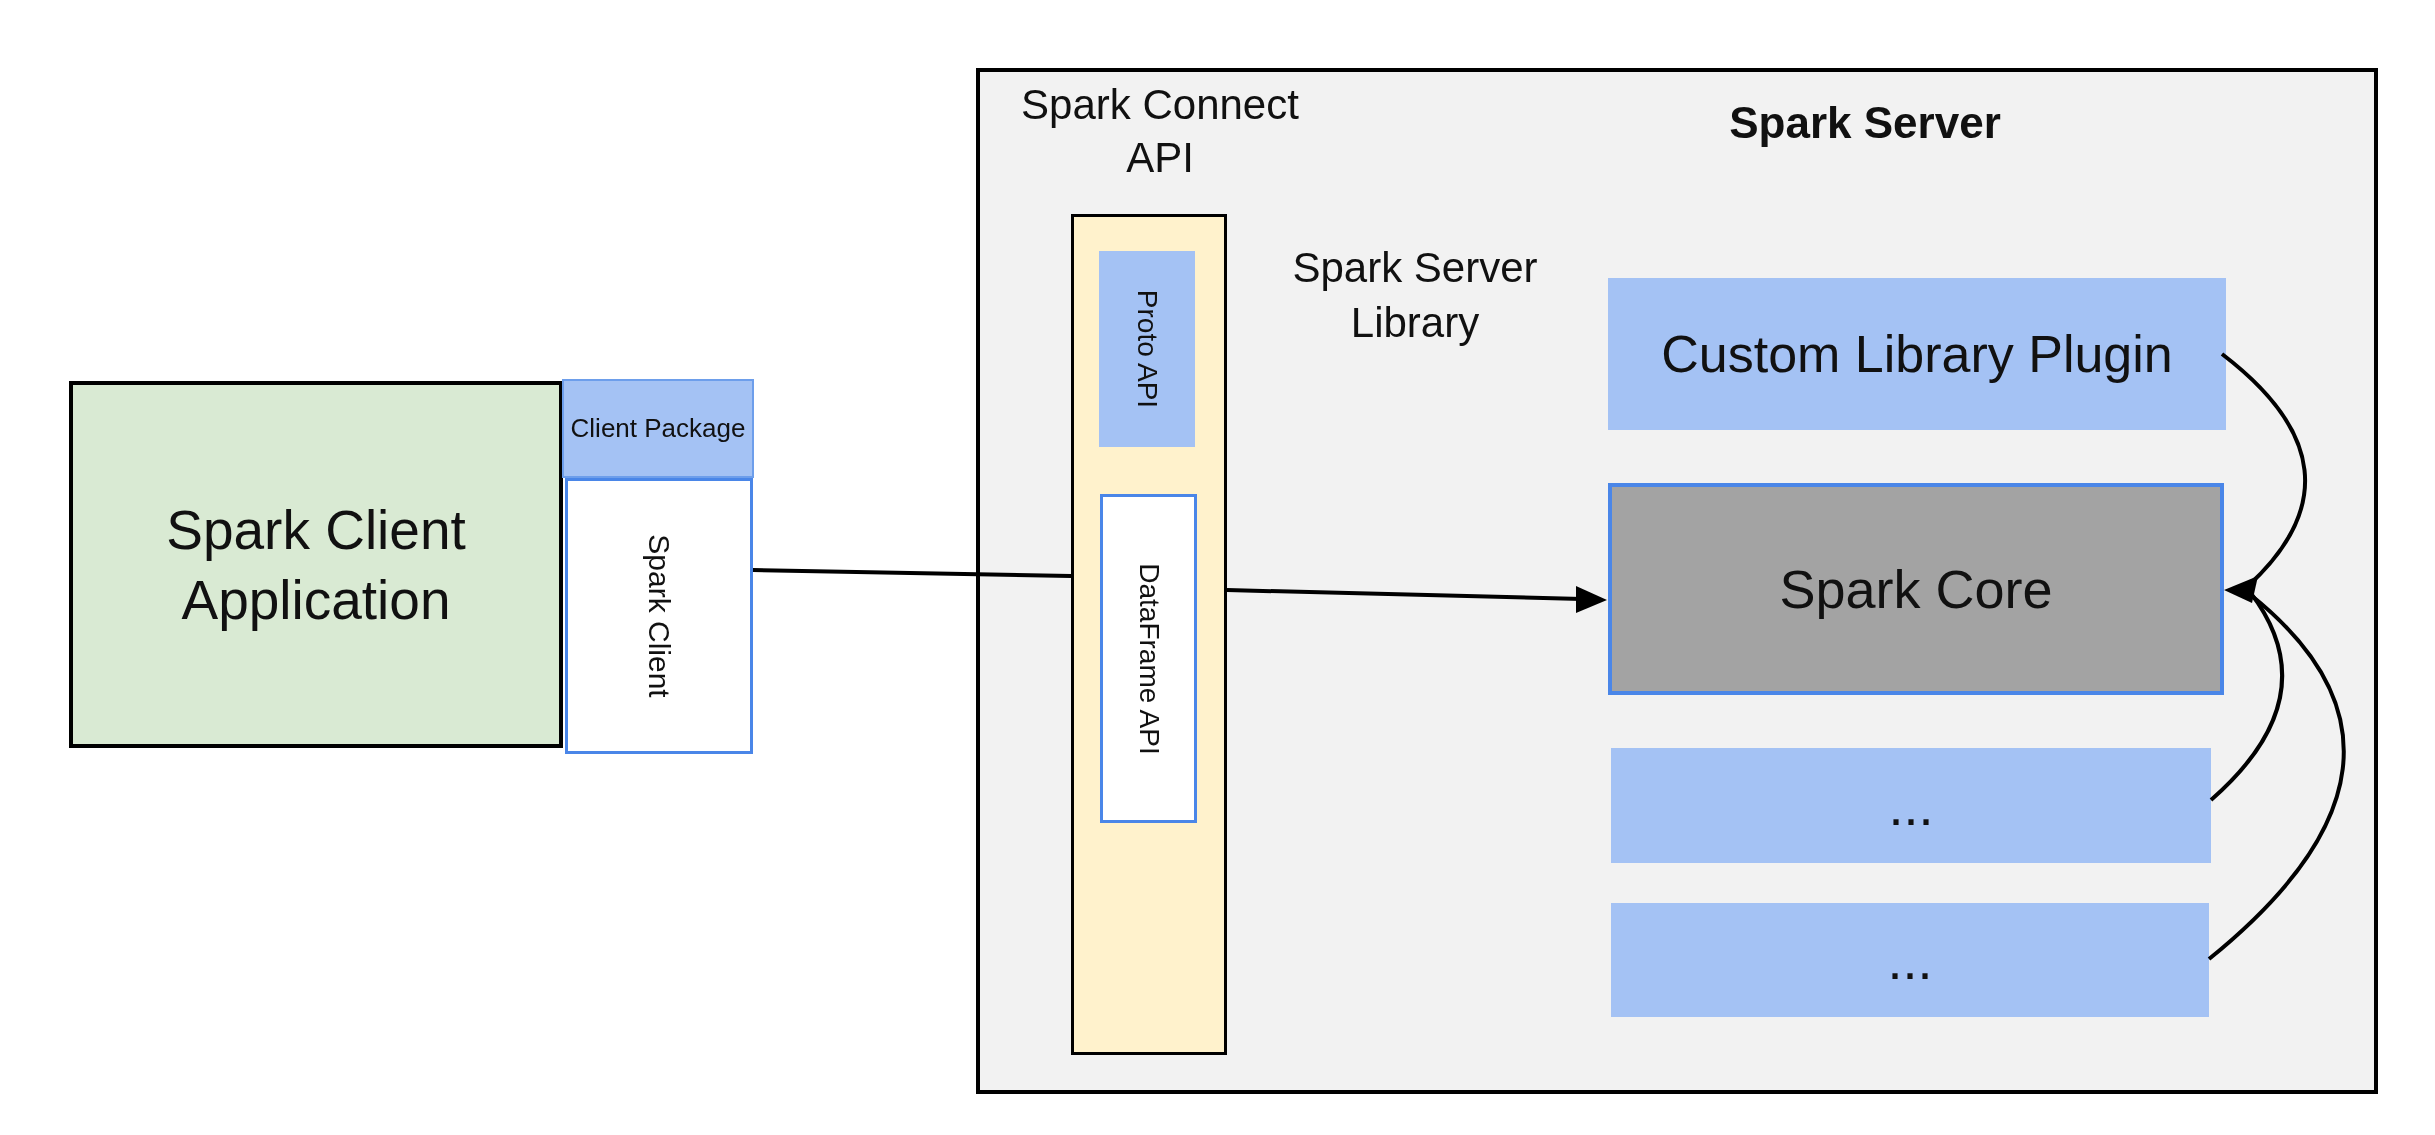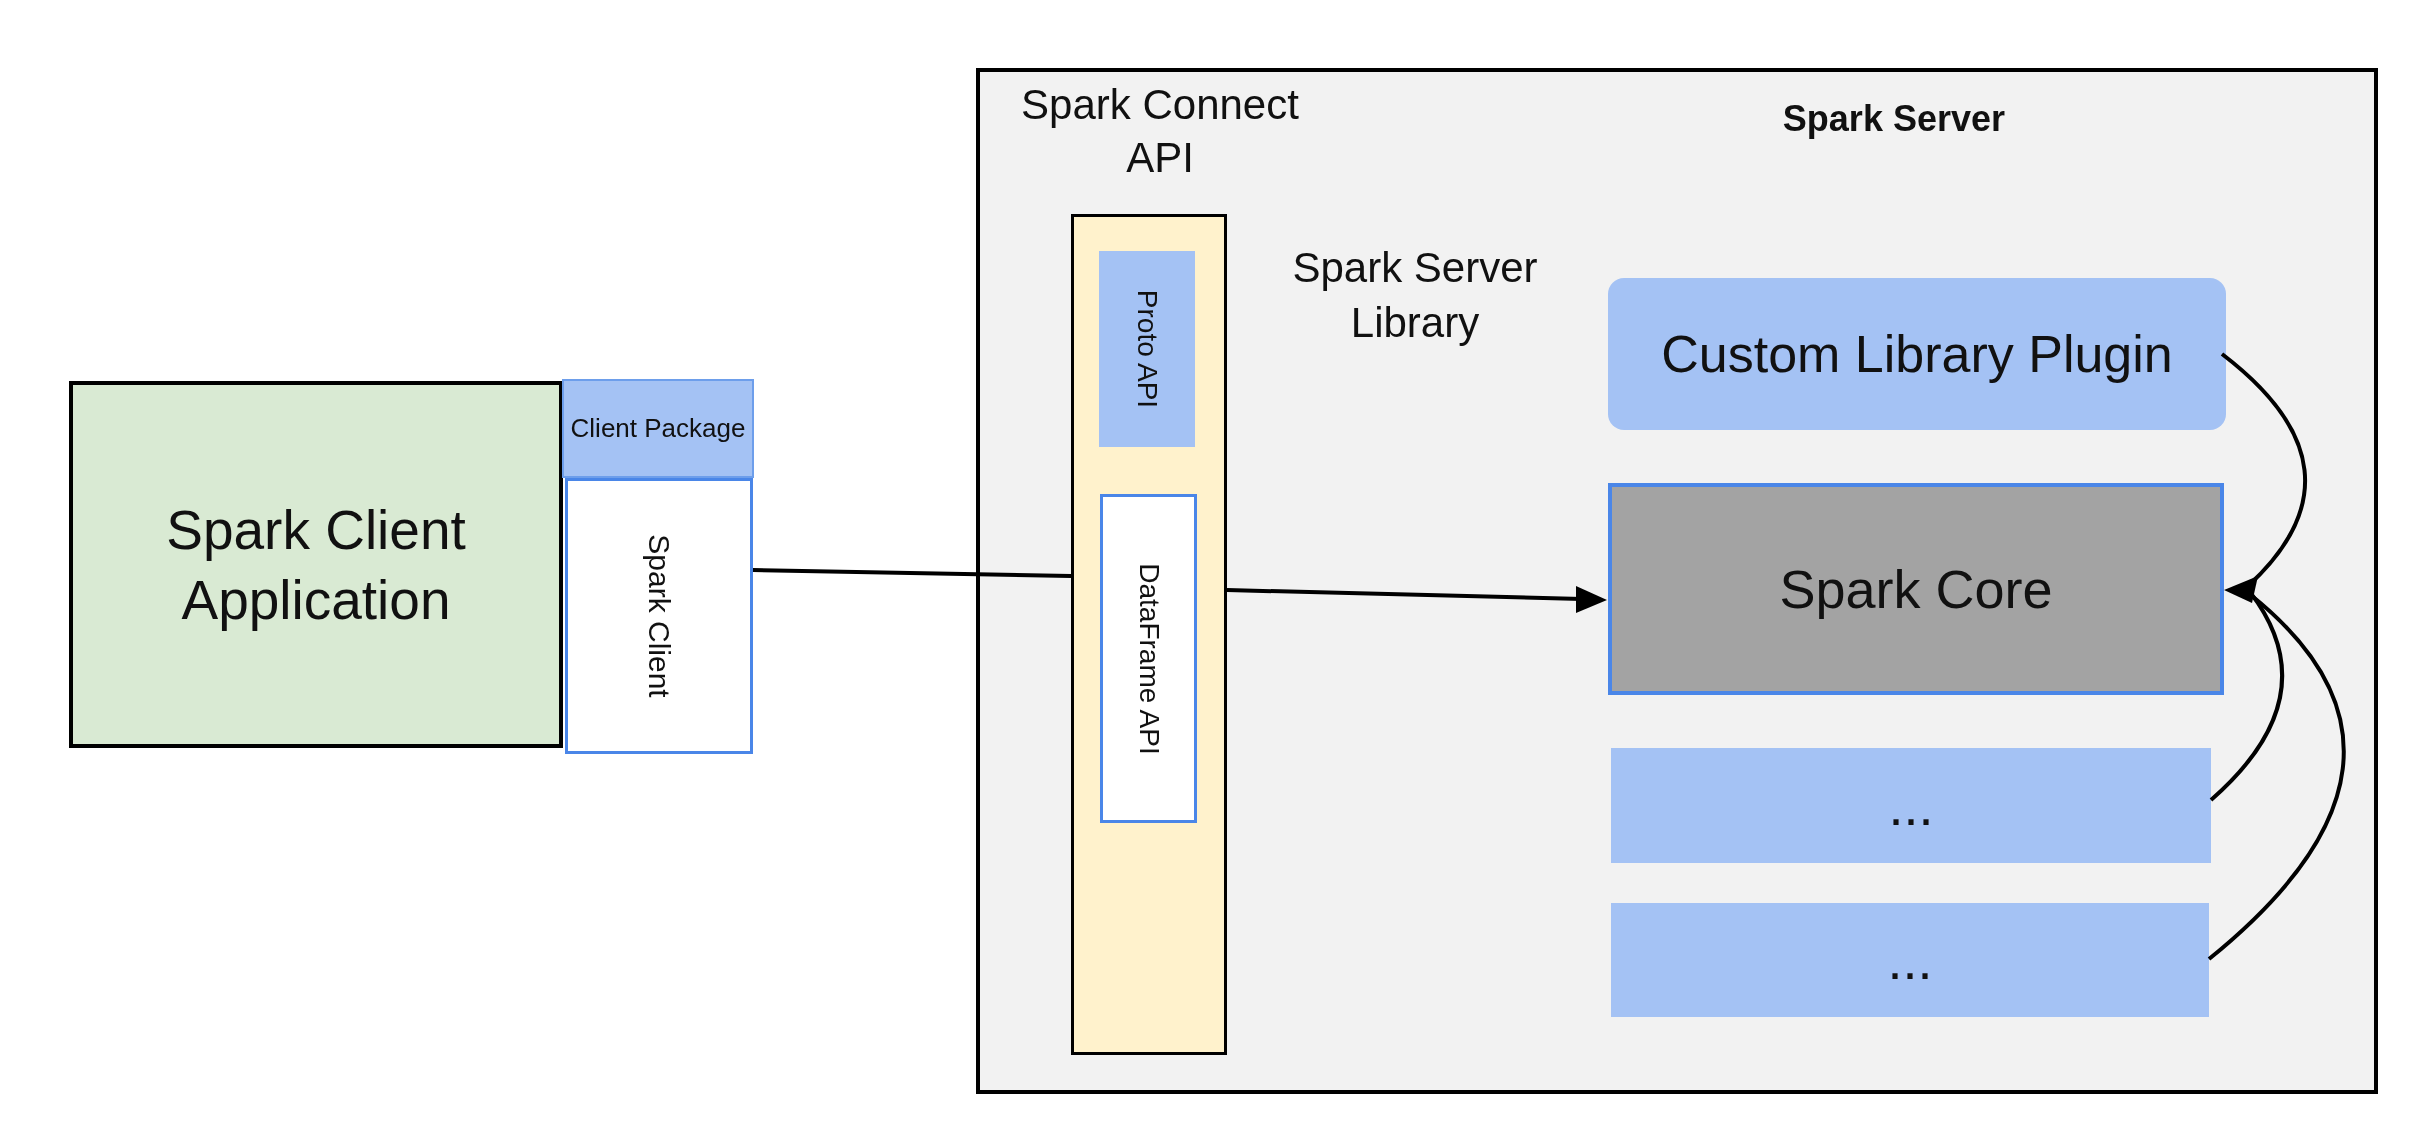--- a/index.html
+++ b/index.html
@@ -31,22 +31,22 @@
   .proto-box{left:1099px;top:251px;width:96px;height:196px;background:var(--blue-fill);}
   .df-box{left:1100px;top:494px;width:97px;height:329px;background:#fff;border:3px solid var(--blue-border);}
   .library-label{left:1250px;top:240px;width:330px;font-size:42px;line-height:55px;text-align:center;}
 
   
   .vtext{position:absolute;left:50%;top:50%;transform:translate(-50%,-50%) rotate(90deg);
     white-space:nowrap;font-size:30px;}
   .vtext.small{font-size:28px;}
 
   
-  .server-title{left:1725px;top:98px;width:280px;font-size:36px;font-weight:bold;text-align:right;}
-  .plugin-box{left:1608px;top:278px;width:618px;height:152px;background:var(--blue-fill);border-radius:16px;}
+  .server-title{left:1725px;top:98px;width:280px;font-size:44px;font-weight:bold;text-align:center;}
+  .plugin-box{left:1608px;top:278px;width:618px;height:152px;background:var(--blue-fill);}
   .plugin-box .lbl{font-size:52px;}
   .core-box{left:1608px;top:483px;width:616px;height:212px;background:#a3a3a3;border:4px solid var(--blue-border);}
   .core-box .lbl{font-size:54px;}
   .dots-box1{left:1611px;top:748px;width:600px;height:115px;background:var(--blue-fill);}
   .dots-box2{left:1611px;top:903px;width:598px;height:114px;background:var(--blue-fill);}
   .dots-box1 .lbl,.dots-box2 .lbl{font-size:54px;}
 
   
   #connectors{position:absolute;left:0;top:0;width:2435px;height:1135px;pointer-events:none;}
   #connectors line,#connectors path{stroke:var(--line);fill:none;}

